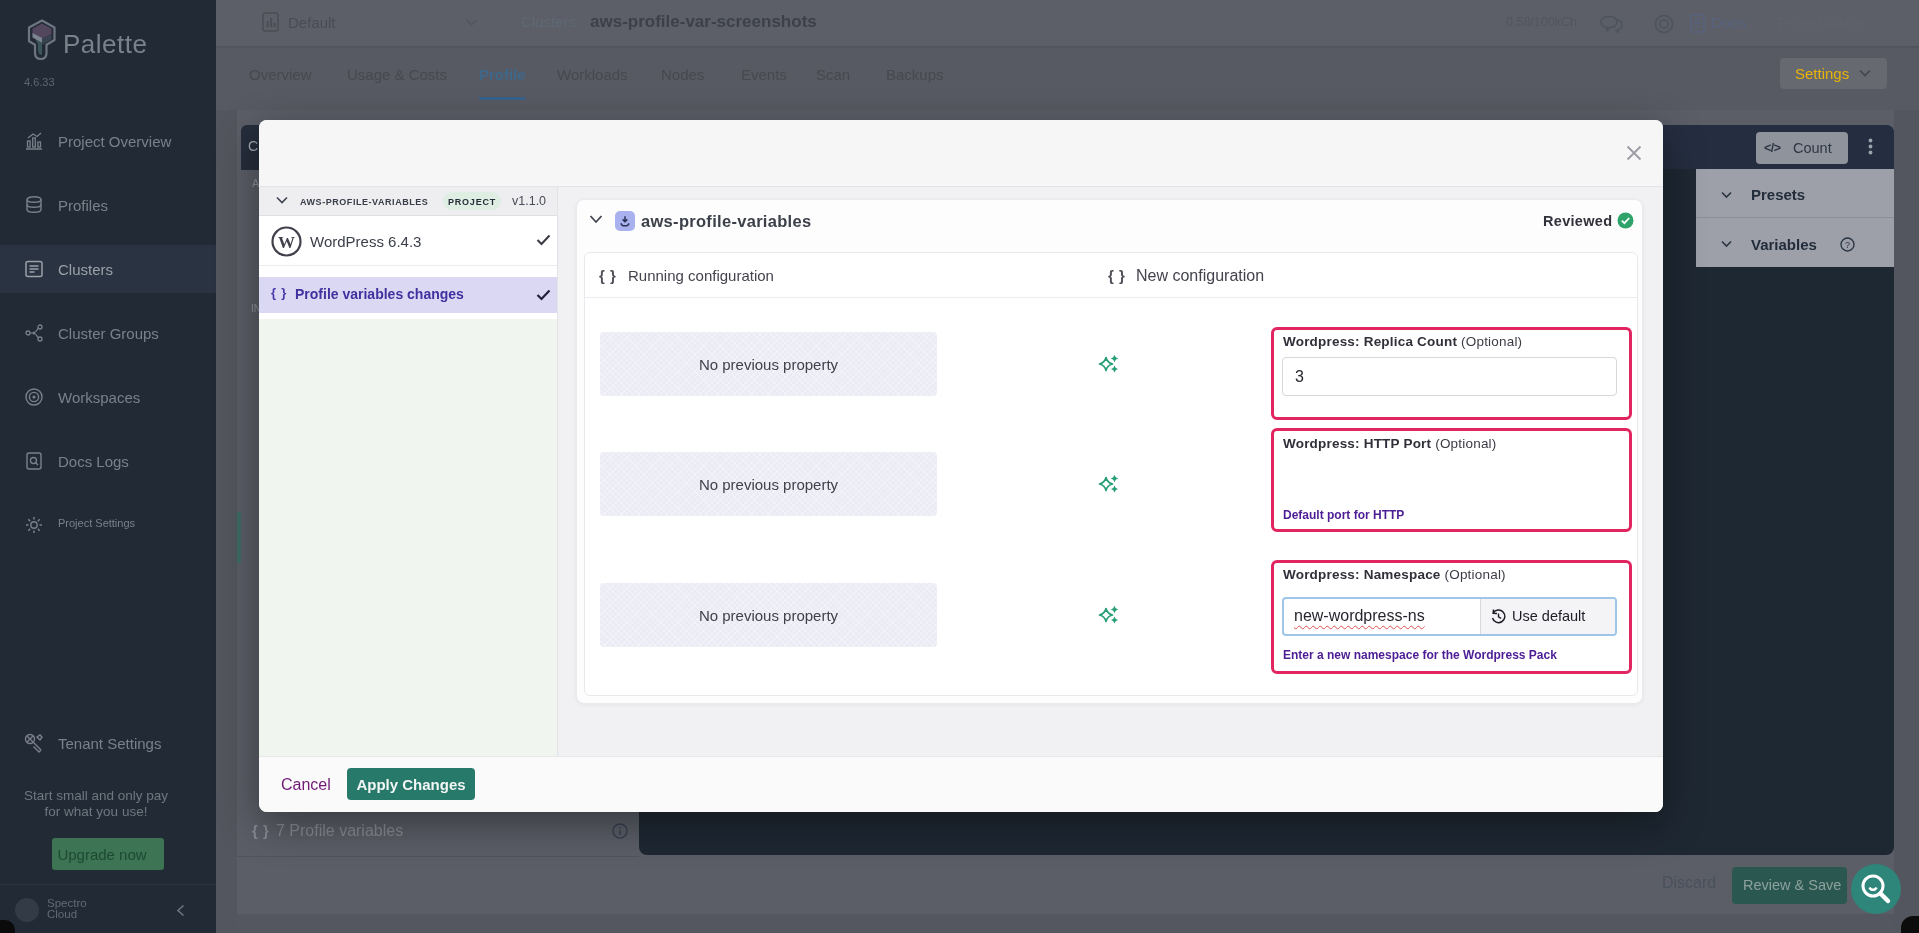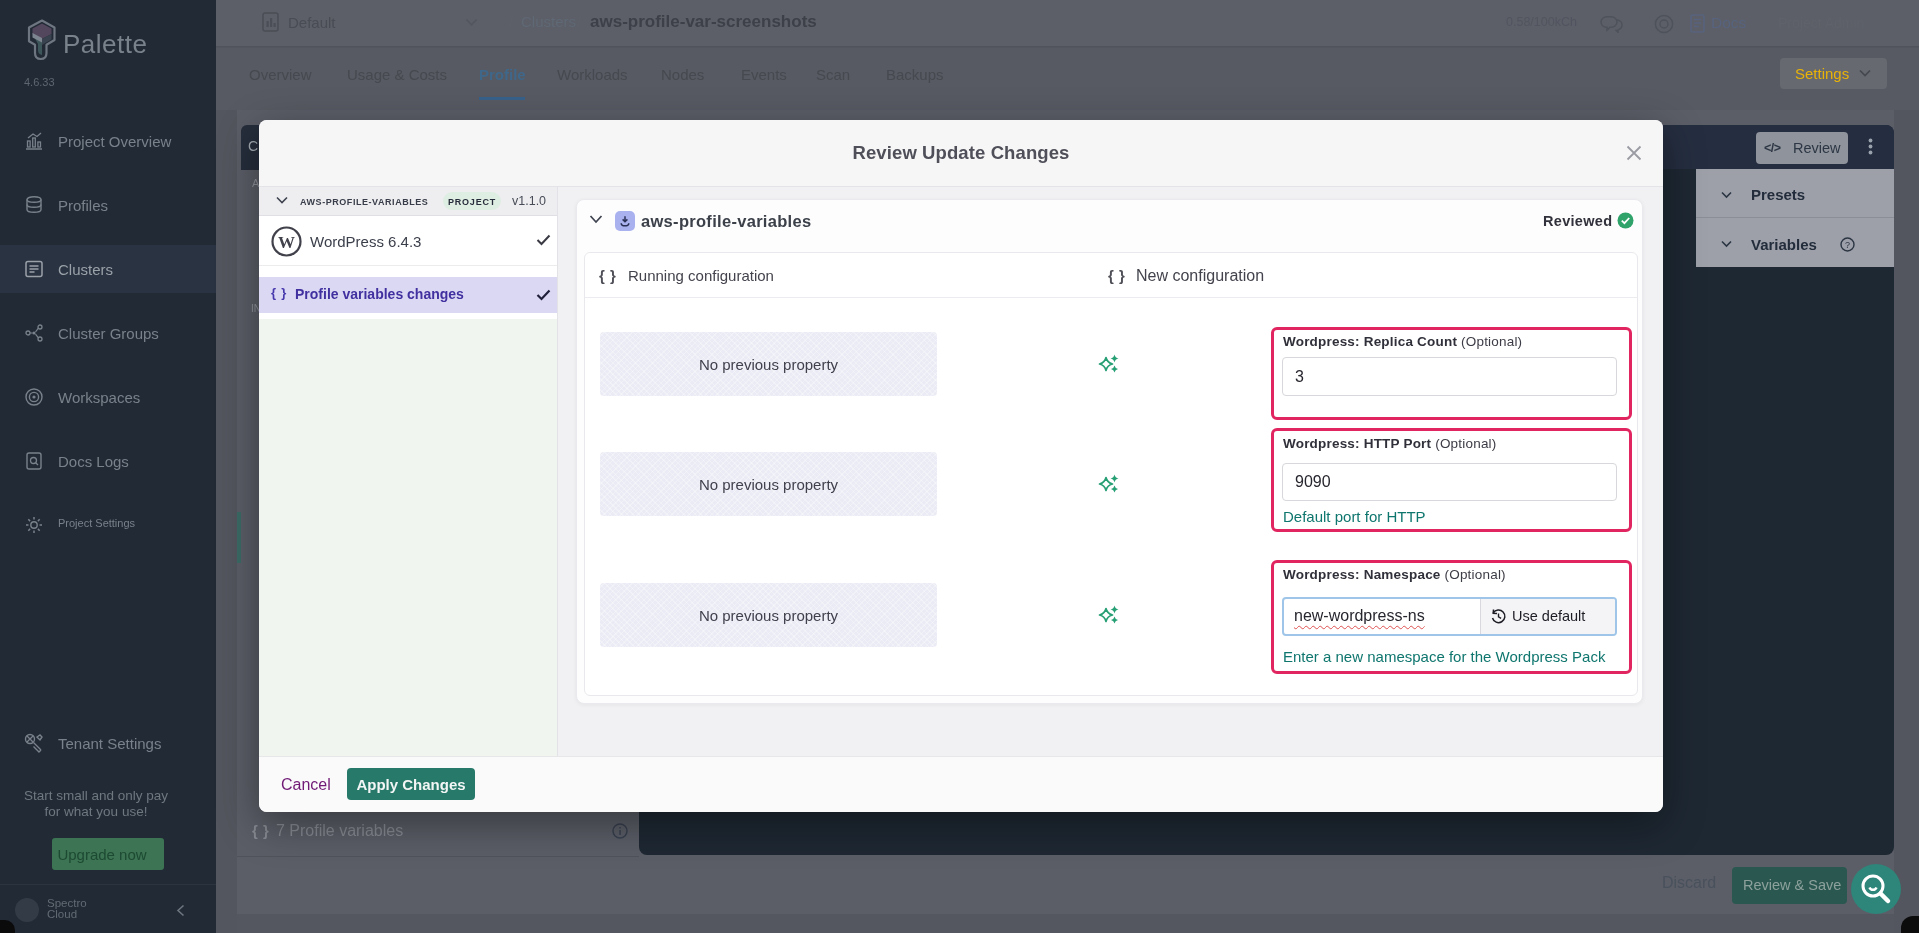--- a/index.html
+++ b/index.html
@@ -12,21 +12,21 @@
     background-image:repeating-linear-gradient(45deg, rgba(255,255,255,.28) 0 1px, transparent 1px 4px),
                      repeating-linear-gradient(-45deg, rgba(255,255,255,.28) 0 1px, transparent 1px 4px);
     display:flex; align-items:center; justify-content:center;
     font-size:15px; color:#41414e; }
   .spark { width:30px; height:30px; }
   .red { position:absolute; width:361px; border:3px solid #e12560; border-radius:6px; }
   .lbl { position:absolute; font-size:13.5px; font-weight:bold; color:#30303a; letter-spacing:.2px; }
   .opt { font-weight:normal; color:#3c3c46; }
   .inp { position:absolute; width:335px; background:#fff; border:1px solid #d7d7dc; border-radius:4px;
     font-size:16px; color:#26262e; display:flex; padding-left:12px; }
-  .hlp { position:absolute; font-size:15px; color:#0f766e; }
+  .hlp { position:absolute; font-size:12px; color:#4c1d95;font-weight:bold; }
 </style>
 </head>
 <body>
 
 <div class="abs" style="left:216px;top:0;width:1703px;height:47px;background:#5c5f67;border-bottom:1px solid #50535b;"></div>
 
 <div class="abs" style="left:216px;top:48px;width:1703px;height:62px;background:#575a62;"></div>
 
 <div class="abs" style="left:237px;top:110px;width:1657px;height:804px;background:#5b5e67;"></div>
 
@@ -78,21 +78,21 @@
 <div class="abs" style="left:241px;top:125px;width:19px;height:45px;background:#262e3c;border-radius:6px 0 0 0;"></div>
 <div class="abs" style="left:248px;top:138px;font-size:14px;color:#a7adb4;">C</div>
 <div class="abs" style="left:252px;top:177px;font-size:11px;color:#90939b;">A</div>
 <div class="abs" style="left:251px;top:303px;font-size:10px;color:#90939b;">IN</div>
 <div class="abs" style="left:237px;top:512px;width:4px;height:51px;background:#3c6b66;"></div>
 
 <div class="abs" style="left:639px;top:125px;width:1255px;height:730px;background:#1e2833;border-radius:8px;"></div>
 <div class="abs" style="left:639px;top:125px;width:1255px;height:44px;background:#252e40;border-radius:8px 8px 0 0;"></div>
 <div class="abs" style="left:1756px;top:132px;width:92px;height:32px;background:#8f939b;border-radius:4px;"></div>
 <div class="abs" style="left:1764px;top:141px;font-size:12.5px;font-weight:bold;color:#2c3644;letter-spacing:-.5px;">&lt;/&gt;</div>
-<div class="abs" style="left:1793px;top:140px;font-size:14.5px;color:#2c3644;">Review</div>
+<div class="abs" style="left:1793px;top:140px;font-size:14.5px;color:#2c3644;">Count</div>
 <svg class="abs" style="left:1868px;top:138px;" width="5" height="18" viewBox="0 0 5 18">
   <circle cx="2.5" cy="2.5" r="1.9" fill="#9aa3ad"></circle>
     <circle cx="2.5" cy="8.5" r="1.9" fill="#9aa3ad"></circle>
     <circle cx="2.5" cy="14.5" r="1.9" fill="#9aa3ad"></circle>
 </svg>
 
 <div class="abs" style="left:1696px;top:169px;width:198px;height:98px;background:#9da0a9;"></div>
 <div class="abs" style="left:1696px;top:217px;width:198px;height:1px;background:#8b8e98;"></div>
 <svg class="abs" style="left:1721px;top:191px;" width="11" height="8" viewBox="0 0 11 8">
     <path d="M1 1.5 L5.5 6 L10 1.5" fill="none" stroke="#2b3543" stroke-width="1.6"></path>
@@ -204,21 +204,20 @@
 <div class="abs" style="left:15px;top:898px;width:24px;height:24px;background:#333b47;border-radius:50%;"></div>
 <div class="abs" style="left:47px;top:898px;font-size:11.5px;line-height:11px;color:#626a73;">Spectro<br>Cloud</div>
 <svg class="abs" style="left:176px;top:904px;" width="9" height="13" viewBox="0 0 9 13">
     <path d="M7.5 1.5 L2 6.5 L7.5 11.5" fill="none" stroke="#6d757e" stroke-width="1.6"></path>
   </svg>
 <div class="abs" style="left:0;top:920px;width:15px;height:13px;background:#0b0b0c;border-radius:0 10px 0 0;"></div>
 
 <div class="abs" style="left:259px;top:120px;width:1404px;height:692px;background:#f1f1f3;border-radius:8px;box-shadow:0 12px 40px rgba(0,0,0,.4);overflow:hidden;">
 
   <div class="abs" style="left:0;top:0;width:1404px;height:67px;background:#f6f6f7;border-bottom:1px solid #e4e4e8;"></div>
-  <div class="abs" style="left:0;top:22px;width:1404px;text-align:center;font-size:18.5px;font-weight:bold;color:#4f4f59;letter-spacing:.1px;">Review Update Changes</div>
   <svg class="abs" style="left:1367px;top:25px;" width="16" height="16" viewBox="0 0 16 16">
       <path d="M1.5 1.5 L14.5 14.5 M14.5 1.5 L1.5 14.5" stroke="#9b9ba3" stroke-width="1.8"></path>
     </svg>
 
   <div class="abs" style="left:0;top:67px;width:299px;height:569px;background:#fff;"></div>
   <div class="abs" style="left:0;top:67px;width:299px;height:29px;background:#eeeef0;border-bottom:1px solid #e0e0e4;"></div>
   <svg class="abs" style="left:17px;top:76px;" width="12" height="9" viewBox="0 0 12 9">
       <path d="M1 1.5 L6 6.5 L11 1.5" fill="none" stroke="#3f4450" stroke-width="1.6"></path>
     </svg>
   <div class="abs" style="left:41px;top:77px;font-size:9px;font-weight:bold;letter-spacing:.55px;color:#383d49;">AWS-PROFILE-VARIABLES</div>
@@ -287,23 +286,20 @@
     </div>
 
   <div class="lav" style="left:341px;top:332px;">No previous property</div>
   <svg class="abs spark" style="left:836px;top:349px;" viewBox="0 0 30 30">
     <path d="M11 8.5 Q12.2 13.8 17.5 15 Q12.2 16.2 11 21.5 Q9.8 16.2 4.5 15 Q9.8 13.8 11 8.5 Z" fill="none" stroke="#279f74" stroke-width="1.7" stroke-linejoin="round"></path>
     <path d="M19.5 5.5 Q20.2 8.8 23.5 9.5 Q20.2 10.2 19.5 13.5 Q18.8 10.2 15.5 9.5 Q18.8 8.8 19.5 5.5 Z" fill="#279f74"></path>
     <path d="M19.5 16.5 Q20.1 19.4 23 20 Q20.1 20.6 19.5 23.5 Q18.9 20.6 16 20 Q18.9 19.4 19.5 16.5 Z" fill="#279f74"></path>
   </svg>
   <div class="red" style="left:1012px;top:308px;height:104px;"></div>
   <div class="lbl" style="left:1024px;top:316px;">Wordpress: HTTP Port <span class="opt">(Optional)</span></div>
-  <div class="inp" style="left:1023px;top:343px;height:38px;">
-      <span style="margin-top:9px;">9090</span>
-    </div>
   <div class="hlp" style="left:1024px;top:388px;">Default port for HTTP</div>
 
   <div class="lav" style="left:341px;top:463px;">No previous property</div>
   <svg class="abs spark" style="left:836px;top:480px;" viewBox="0 0 30 30">
     <path d="M11 8.5 Q12.2 13.8 17.5 15 Q12.2 16.2 11 21.5 Q9.8 16.2 4.5 15 Q9.8 13.8 11 8.5 Z" fill="none" stroke="#279f74" stroke-width="1.7" stroke-linejoin="round"></path>
     <path d="M19.5 5.5 Q20.2 8.8 23.5 9.5 Q20.2 10.2 19.5 13.5 Q18.8 10.2 15.5 9.5 Q18.8 8.8 19.5 5.5 Z" fill="#279f74"></path>
     <path d="M19.5 16.5 Q20.1 19.4 23 20 Q20.1 20.6 19.5 23.5 Q18.9 20.6 16 20 Q18.9 19.4 19.5 16.5 Z" fill="#279f74"></path>
   </svg>
   <div class="red" style="left:1012px;top:440px;height:114px;"></div>
   <div class="lbl" style="left:1024px;top:447px;">Wordpress: Namespace <span class="opt">(Optional)</span></div>

